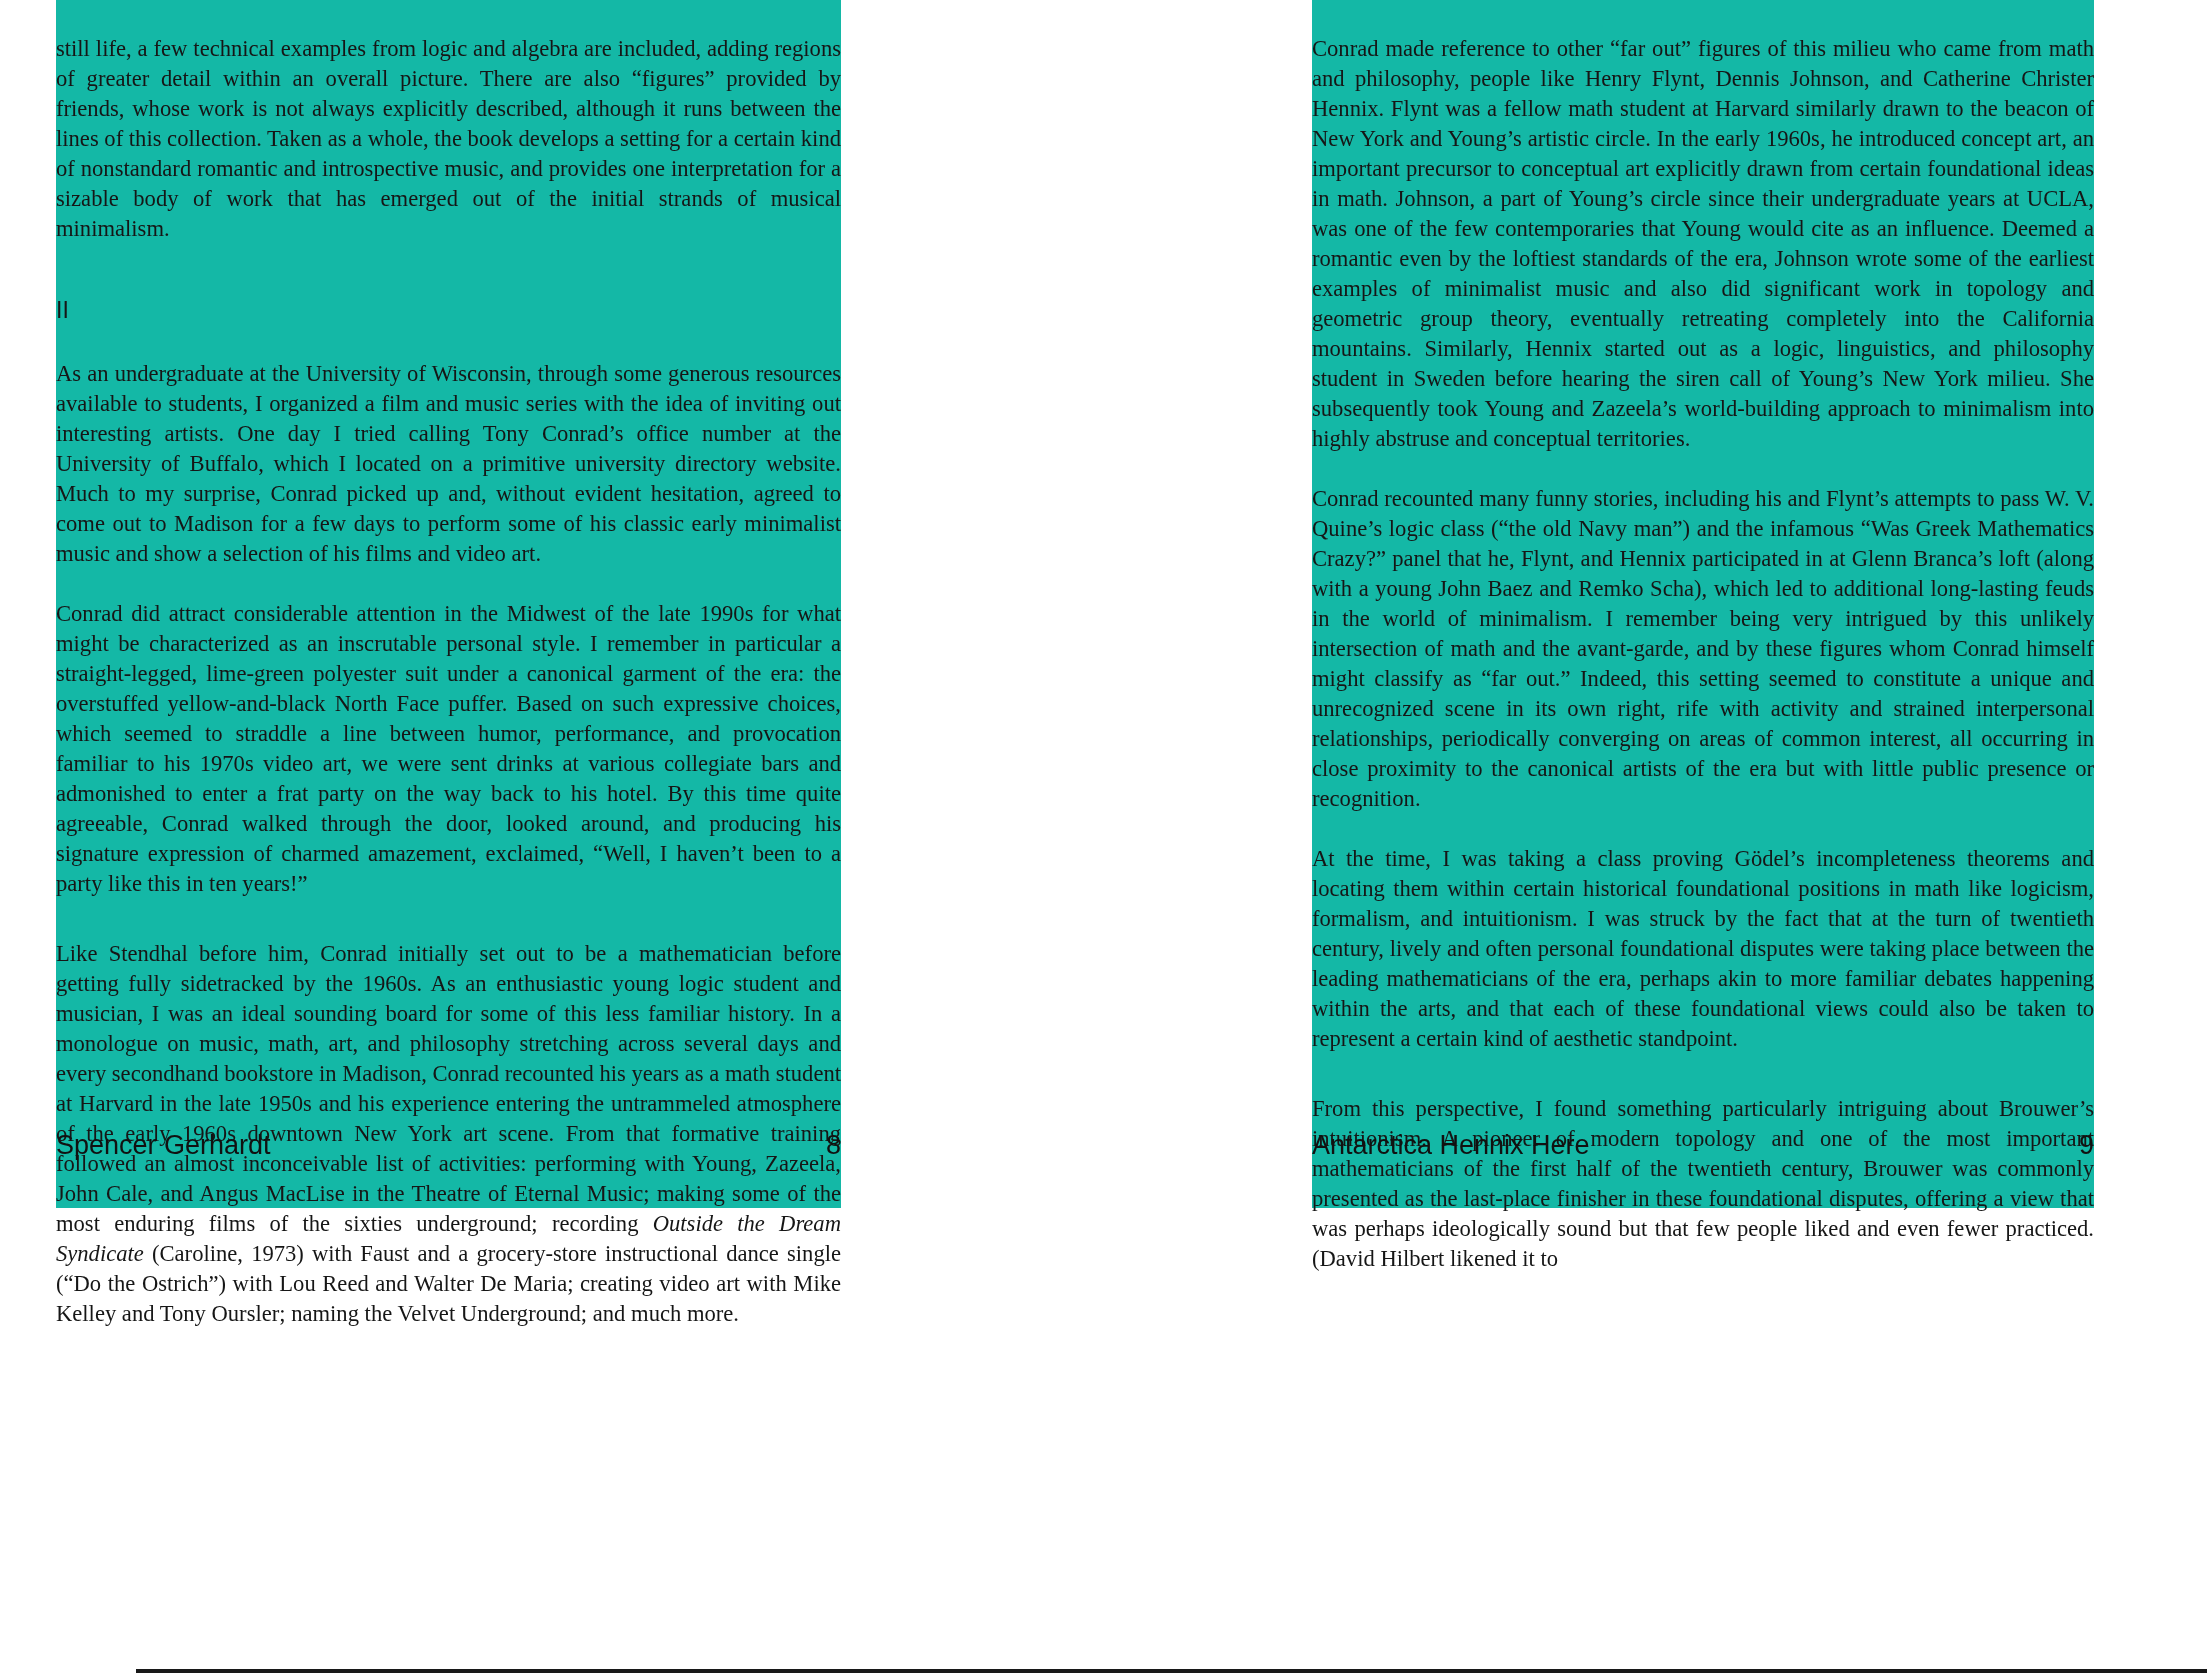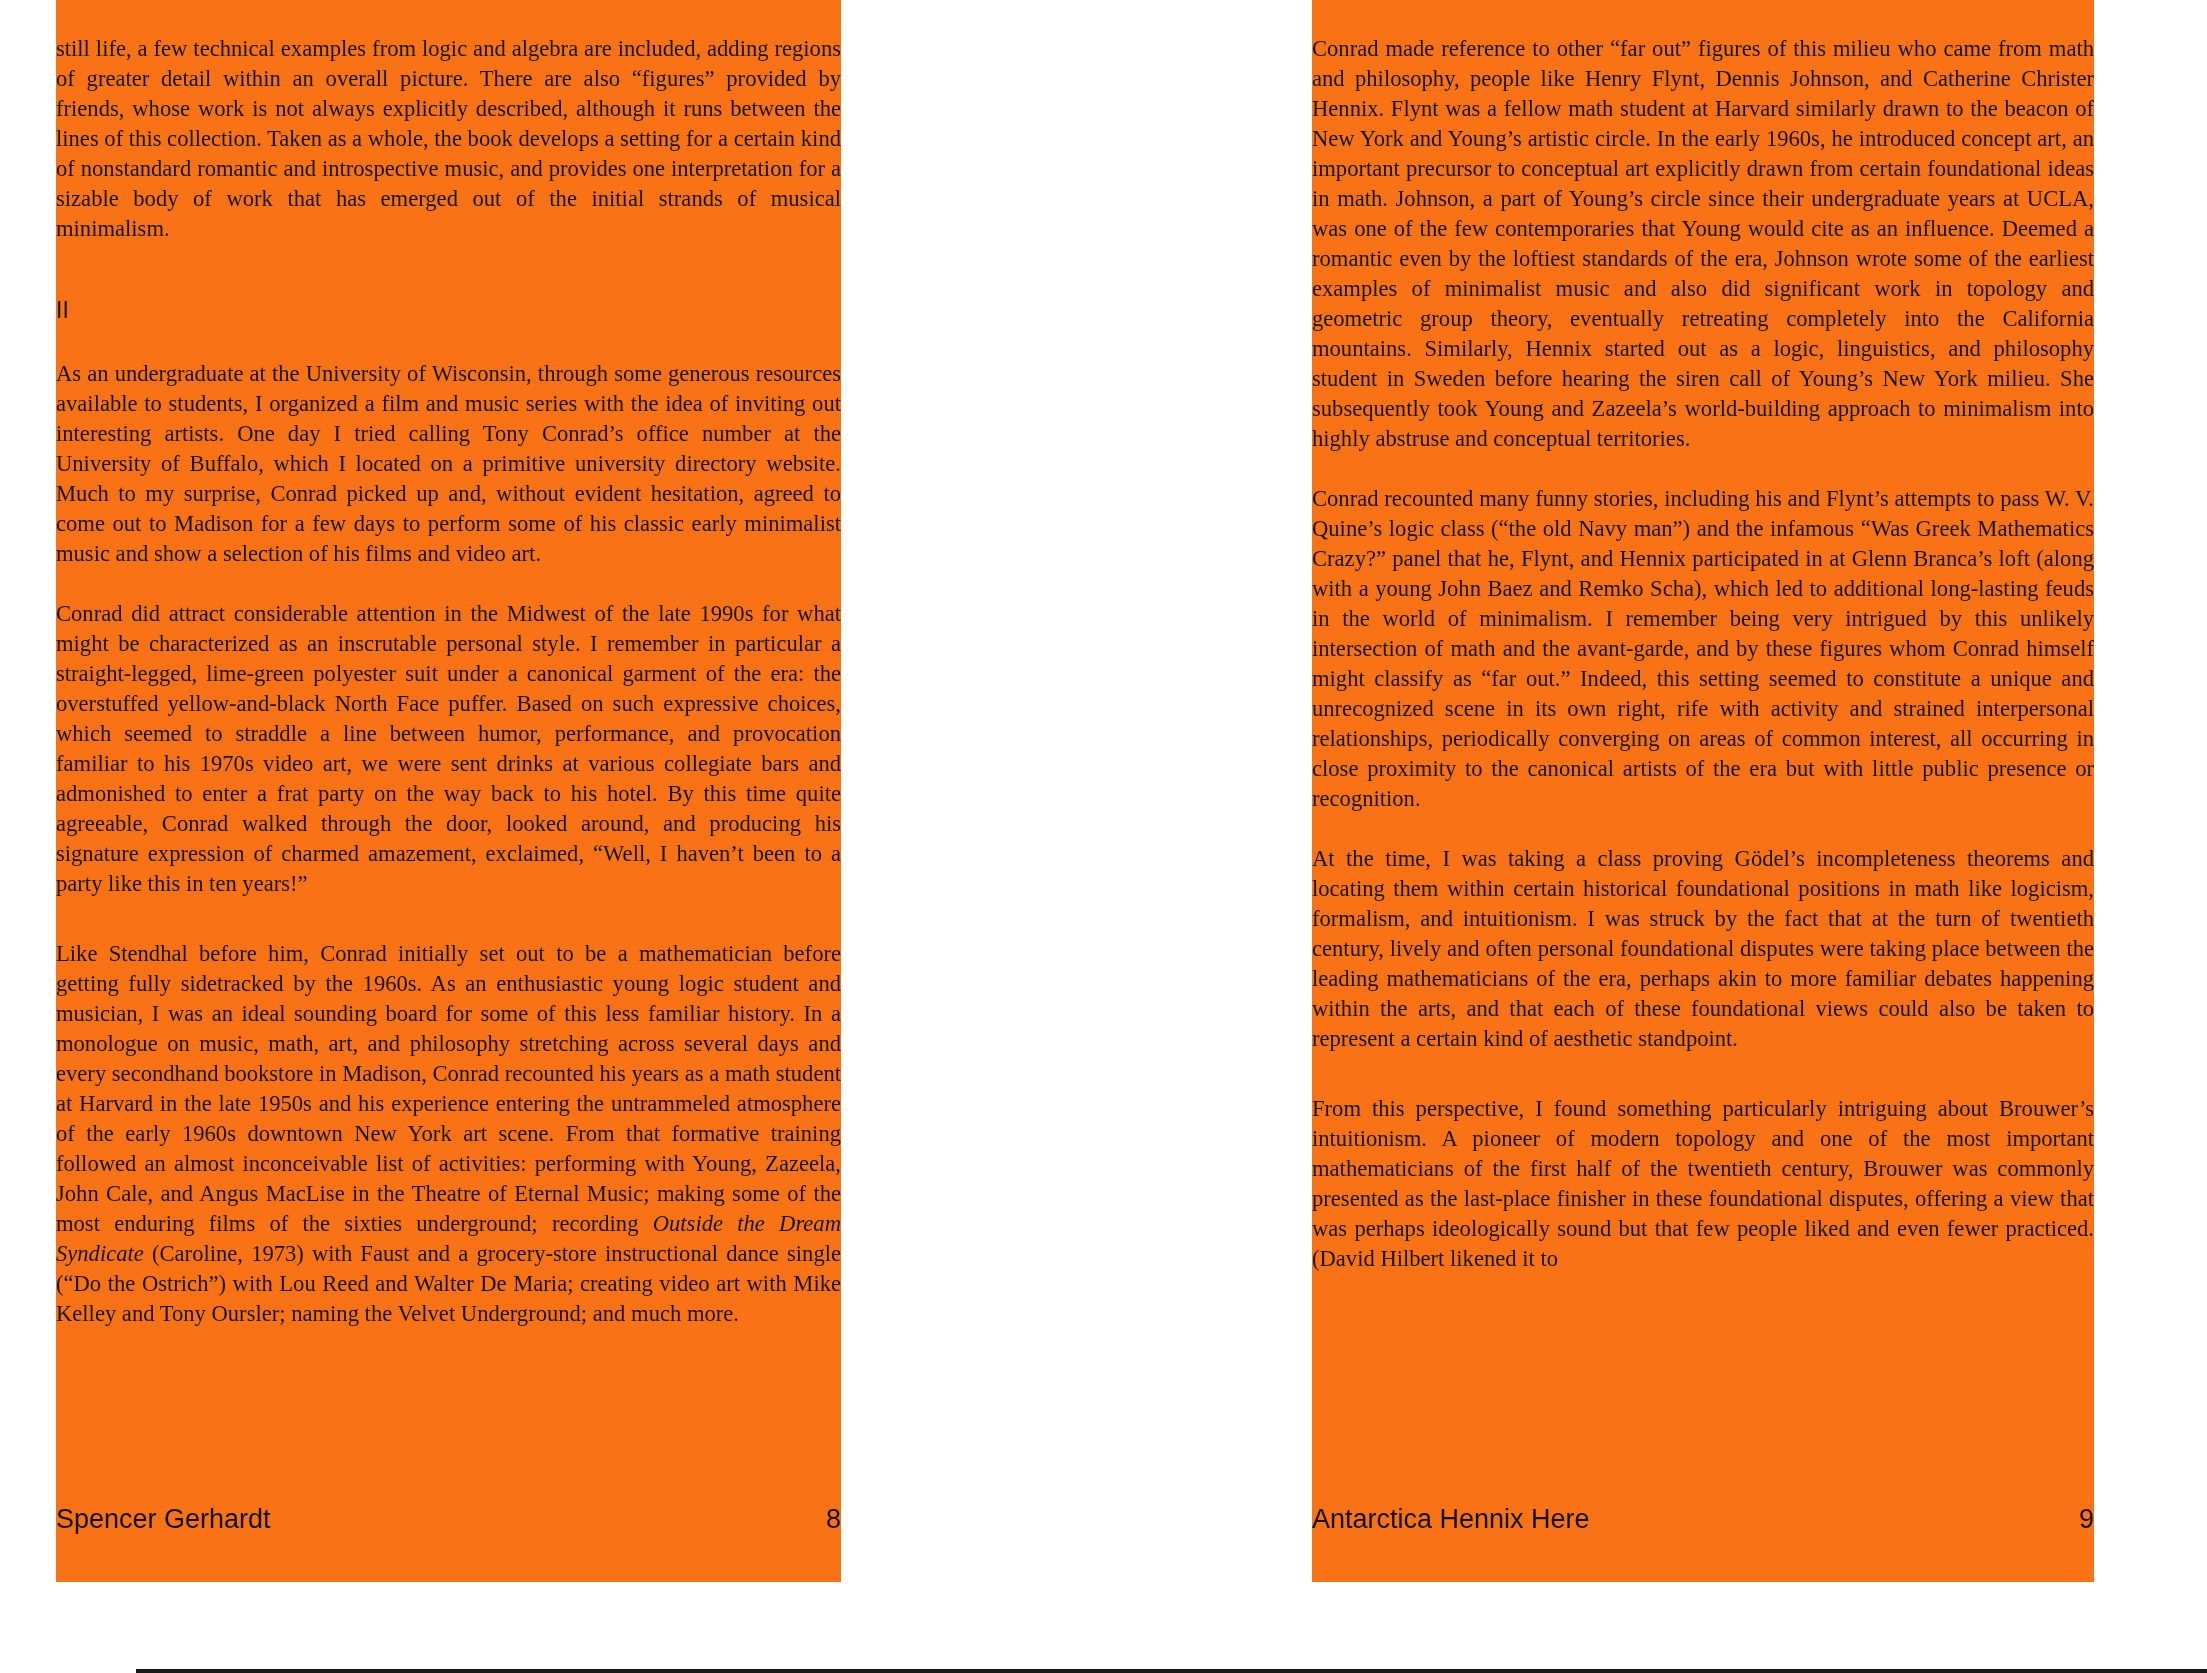--- a/index.html
+++ b/index.html
@@ -11,22 +11,22 @@
     height: 1674px;
     position: relative;
     background: #ffffff;
     overflow: hidden;
     font-family: "Liberation Serif", serif;
     color: #161616;
   }
   .page {
     position: absolute;
     top: 0;
-    height: 1582px;
-    background: #f97316;
+    height: 1208px;
+    background: #14b8a6;
   }
   #page-left {
     left: 56px;
     width: 785px;
   }
   #page-right {
     left: 1312px;
     width: 782px;
   }
   .page-body {

